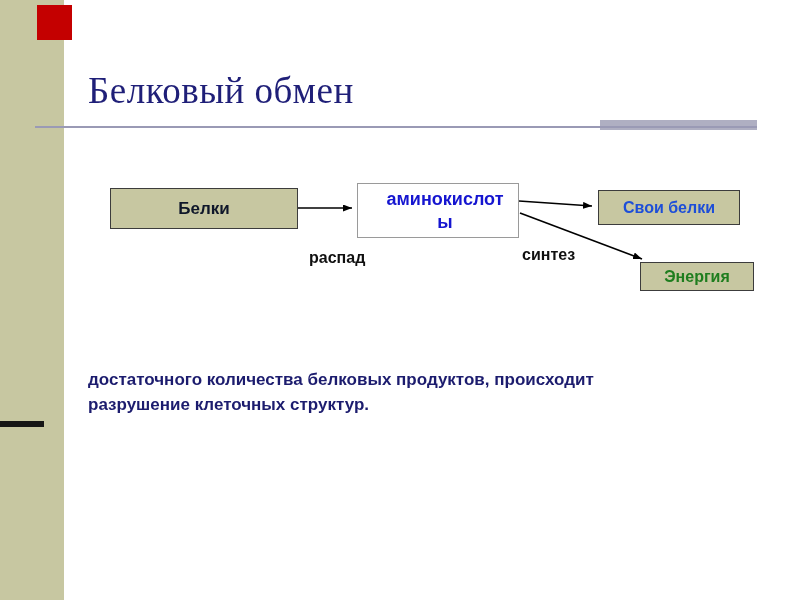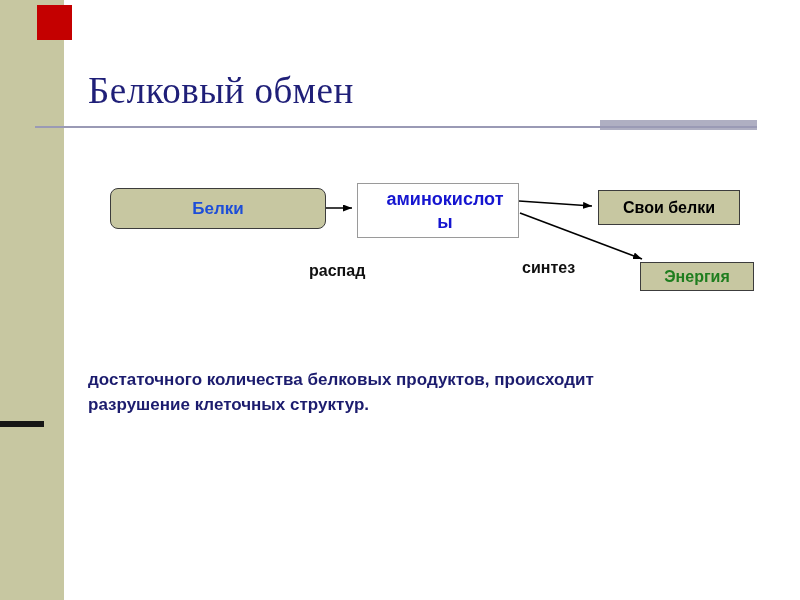--- a/index.html
+++ b/index.html
@@ -71,56 +71,54 @@
     display: flex;
     align-items: center;
     justify-content: center;
     font-weight: bold;
     background: #C7C7A1;
     border: 1px solid #3C3C3C;
     text-align: center;
   }
   .box-proteins {
     left: 110px; top: 188px;
-    width: 216px; height: 41px;
-    color: #1d4ed8;
+    width: 188px; height: 41px;
+    color: #0f172a;
     font-size: 17px;
-    border-radius: 8px;
   }
   .box-amino {
     left: 357px; top: 183px;
     width: 162px; height: 55px;
     background: #ffffff;
     border: 1px solid #9a9a9a;
     color: #1515D0;
     font-size: 18px;
   }
   .amino-text { line-height: 23px; margin-left: 14px; }
   .amino-line { display: block; }
   .box-own {
     left: 598px; top: 190px;
     width: 142px; height: 35px;
-    color: #000000;
+    color: #1d4ed8;
     font-size: 16px;
     justify-content: center;
   }
   .box-energy {
     left: 640px; top: 262px;
     width: 114px; height: 29px;
     color: #1E7D1E;
     font-size: 16px;
   }
 
   .flow-label {
     position: absolute;
     font-weight: bold;
     font-size: 16px;
     color: #101010;
     white-space: nowrap;
-    margin-top: 13px;
   }
   .raspad { left: 309px; top: 249px; }
   .sintez { left: 522px; top: 246px; }
 
   .body-text {
     position: absolute;
     left: 88px; top: 367px;
     width: 660px;
     font-size: 17px;
     font-weight: bold;

